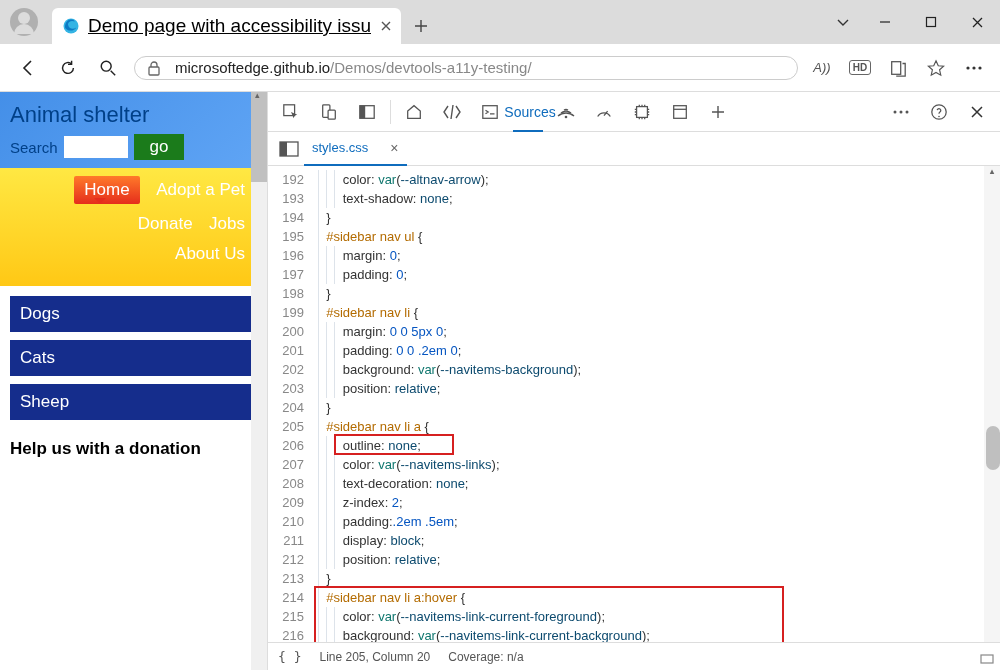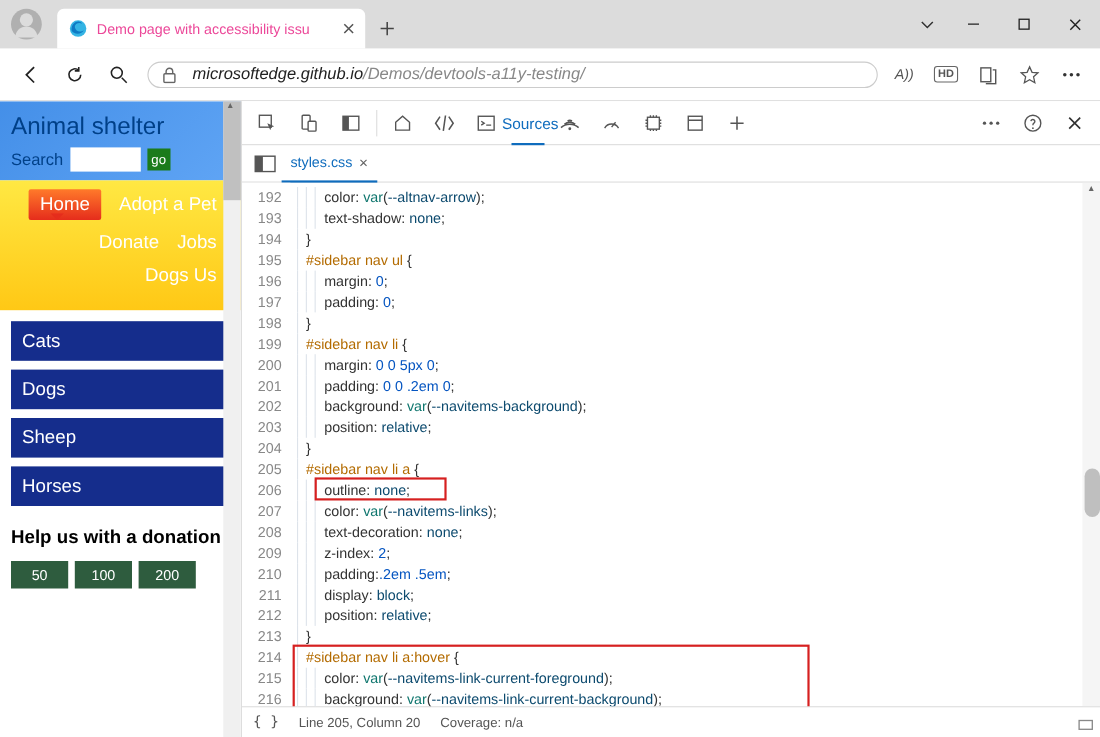--- a/index.html
+++ b/index.html
@@ -5,51 +5,51 @@
 * { box-sizing: border-box; margin: 0; padding: 0; font-family: "Segoe UI", Arial, sans-serif; }
 body { width: 1000px; height: 670px; background: #fff; overflow: hidden; position: relative; }
 
 
 .titlebar { height: 44px; background: #dcdcdc; display: flex; align-items: flex-end; position: relative; }
 .profile { width: 28px; height: 28px; border-radius: 50%; background: #b0b0b0; margin: 0 14px 8px 10px; position: relative; }
 .profile::before { content:""; position:absolute; width:12px; height:12px; border-radius:50%; background:#dcdcdc; left:8px; top:4px; }
 .profile::after { content:""; position:absolute; width:20px; height:10px; border-radius:10px 10px 0 0; background:#dcdcdc; left:4px; top:16px; }
 .tab { height: 36px; background: #fff; border-radius: 6px 6px 0 0; display: flex; align-items: center; padding: 0 8px 0 10px; min-width: 280px; position: relative; }
 .tab-favicon { width: 18px; height: 18px; margin-right: 8px; }
-.tab-title { font-size: 13px; color: #ec4899; flex: 1; white-space: nowrap; overflow: hidden; }
+.tab-title { font-size: 19px; color: #000000; flex: 1; white-space: nowrap; overflow: hidden; text-decoration: underline; }
 .tab-close { width: 14px; height: 14px; margin-left: 8px; }
 .newtab { width: 32px; height: 32px; display:flex; align-items:center; justify-content:center; margin-left:4px; margin-bottom:2px; }
 .win-controls { position:absolute; right:0; top:0; display:flex; height:44px; align-items:center; }
 .win-btn { width: 46px; height:44px; display:flex; align-items:center; justify-content:center; }
 .caret-down { margin-right: 12px; }
 
 
 .addr-row { height: 48px; display:flex; align-items:center; padding: 0 8px; border-bottom: 1px solid #ddd; }
 .nav-btn { width:40px; height:40px; display:flex; align-items:center; justify-content:center; }
-.addr-box { flex:1; height:24px; border:1px solid #ccc; border-radius:18px; display:flex; align-items:center; padding:0 12px; margin:0 6px; background:#fff;font-style:italic; }
+.addr-box { flex:1; height:24px; border:1px solid #ccc; border-radius:18px; display:flex; align-items:center; padding:0 12px; margin:0 6px; background:#fff; }
 .addr-icon { width:18px; margin-right:10px; color:#666; }
 .addr-text { font-size:15px; color:#888; }
 .addr-text .dark { color:#222; }
 .right-icons { display:flex; align-items:center; gap:2px; }
 .ri { width:36px; height:36px; display:flex; align-items:center; justify-content:center; }
 .ri-box { font-size:10px; border:1px solid #666; border-radius:3px; padding:1px 3px; color:#555; font-weight:600; }
 
 
 .content { display:flex; height: calc(670px - 44px - 48px); }
-.page-pane { width: 220px; position:relative; background:#fff; overflow:hidden; border-right:1px solid #ddd; }
+.page-pane { width: 268px; position:relative; background:#fff; overflow:hidden; border-right:1px solid #ddd; }
 .page-scroll { position:absolute; right:0; top:0; width:16px; height:100%; background:#f0f0f0; }
 .page-scroll-thumb { position:absolute; top:0; width:16px; height:90px; background:#c0c0c0; }
 .page-scroll-thumb::before { content:"▴"; position:absolute; top:-2px; left:4px; font-size:9px; color:#666; }
 
 .site-header { background: linear-gradient(135deg, #448FE8 0%, #60A5F5 100%); padding:10px 10px 8px; color:#005; }
 .site-title { font-size:22px; font-weight:400; color:#004088; margin-bottom:6px; }
 .search-row { display:flex; align-items:center; gap:6px; }
 .search-label { color:#004088; font-size:15px; }
 .search-input { width:64px; height:22px; border:none; background:#fff; }
-.go-btn { background:#1B7B1B; color:#fff; border:none; padding:3px 4px; font-size:12px; }
+.go-btn { background:#1B7B1B; color:#fff; border:none; padding:3px 16px; font-size:17px; }
 
 .nav-bar { background: linear-gradient(180deg, #FFE843 0%, #FFC815 100%); padding:8px 10px 12px;text-align:right; }
 .nav-bar a { color:#fff; font-size:17px; text-decoration:none; margin-right:12px; display:inline-block; margin-bottom:10px; }
 .nav-home { background: linear-gradient(180deg,#FF7A2A,#E52D1C); padding:4px 10px; border-radius:2px; position:relative; }
 .nav-home::after { content:""; position:absolute; bottom:-6px; left:20px; border:6px solid transparent; border-top-color:#E52D1C; }
 
 .side-list { padding:10px 10px 0; }
 .side-item { background:#152D8C; color:#fff; padding:8px 10px; margin-bottom:8px; font-size:17px; }
 
 .donation-h { font-size:17px; font-weight:700; padding:10px 10px 4px; line-height:1.3; }
@@ -60,21 +60,21 @@
 .devtools { flex:1; display:flex; flex-direction:column; background:#fff; position:relative; }
 .dt-tabs { height:40px; border-bottom:1px solid #ddd; display:flex; align-items:center; padding:0 4px; }
 .dt-tab { width:38px; height:40px; display:flex; align-items:center; justify-content:center; color:#555; position:relative; }
 .dt-tab.active { color:#0F6CBD; }
 .dt-tab.active::after { content:""; position:absolute; bottom:0; left:4px; right:4px; height:2px; background:#0F6CBD; }
 .dt-sources-label { font-size:14px; margin-left:4px; }
 .dt-tabs-right { margin-left:auto; display:flex; align-items:center; }
 
 .dt-filetabs { height:34px; border-bottom:1px solid #ddd; display:flex; align-items:center; padding-left:6px; }
 .ft-toggle { width:30px; display:flex; justify-content:center; }
-.file-tab { height:34px; display:flex; align-items:center; padding:0 8px; color:#0F6CBD; font-size:13px; border-bottom:2px solid #0F6CBD; gap:6px; }
+.file-tab { height:34px; display:flex; align-items:center; padding:0 8px; color:#0F6CBD; font-size:13px; border-bottom:2px solid #0F6CBD; gap:22px; }
 .file-tab .x { color:#666; font-size:14px; }
 
 .code-area { flex:1; display:flex; font-family:Consolas,monospace; font-size:13px; overflow:hidden; position:relative; }
 .gutter { width:44px; text-align:right; color:#888; padding:4px 8px 0 0; line-height:19px; background:#fff; }
 .code { flex:1; padding:4px 0 0 6px; line-height:19px; white-space:pre; position:relative; }
 .code .sel { color:#b36b00; }
 .code .prop { color:#333; }
 .code .val { color:#0c4a6e; }
 .code .num { color:#0555c1; }
 .code .fn { color:#0f766e; }
@@ -203,34 +203,28 @@
         <span class="search-label">Search</span>
         <input class="search-input" style="">
         <button class="go-btn">go</button>
       </div>
     </div>
     <div class="nav-bar">
       <a class="nav-home">Home</a>
       <a>Adopt a Pet</a><br>
       <a>Donate</a>
       <a>Jobs</a><br>
-      <a>Dogs Us</a>
+      <a>About Us</a>
     </div>
     <div class="side-list">
+      <div class="side-item">Dogs</div>
       <div class="side-item">Cats</div>
-      <div class="side-item">Dogs</div>
       <div class="side-item">Sheep</div>
-      <div class="side-item">Horses</div>
     </div>
     <div class="donation-h">Help us with a donation</div>
-    <div class="donate-btns">
-      <div class="donate-btn">50</div>
-      <div class="donate-btn">100</div>
-      <div class="donate-btn">200</div>
-    </div>
     <div class="page-scroll">
         <div class="page-scroll-thumb"></div>
       </div>
   </div>
 
   <div class="devtools">
     <div class="dt-tabs">
       <div class="dt-tab">
           <svg width="18" height="18" viewBox="0 0 20 20">
             <rect x="2" y="2" width="12" height="12" stroke="#555" stroke-width="1.4" fill="none"></rect>

